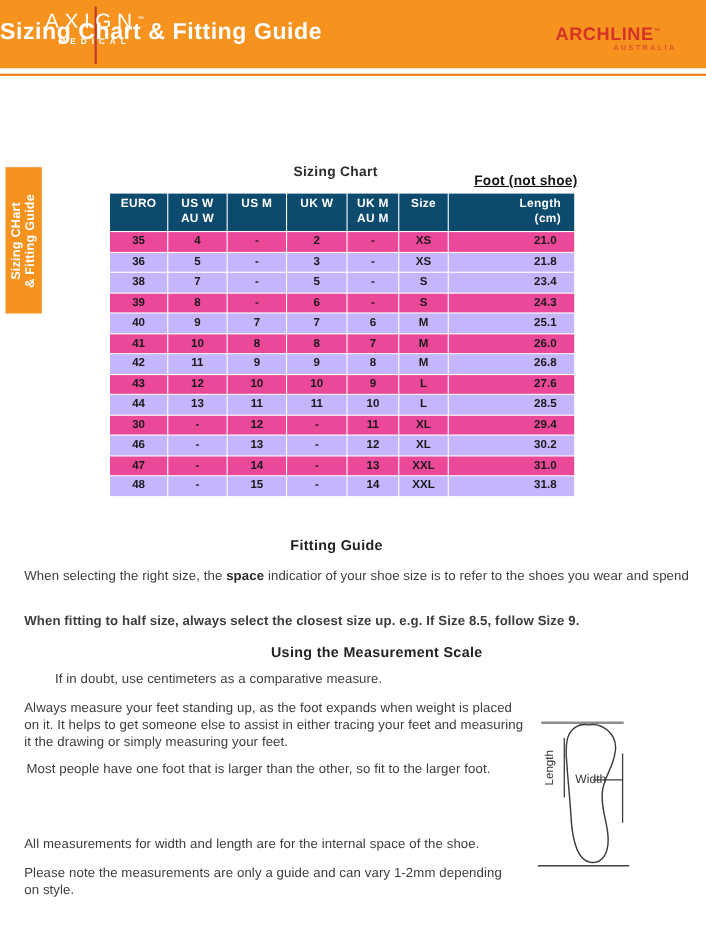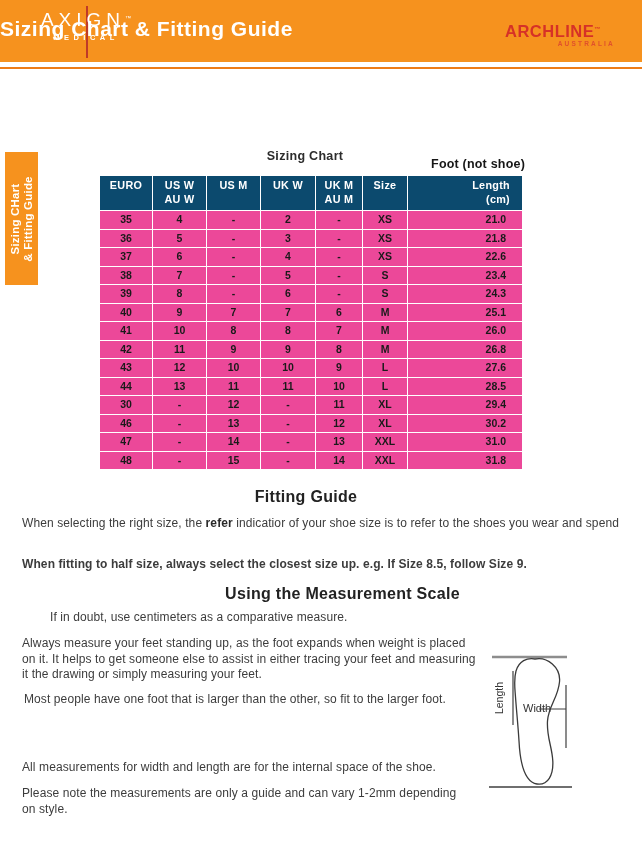--- a/index.html
+++ b/index.html
@@ -28,36 +28,36 @@
   
   .side-tab{position:absolute;left:5px;top:152px;width:33px;height:133px;background:#f6921e;}
   .side-tab-text{position:absolute;left:50%;top:50%;transform:translate(-50%,-50%) rotate(-90deg);
                  white-space:nowrap;text-align:center;color:#fff;font-weight:700;
                  font-size:11.5px;line-height:13px;letter-spacing:.2px;}
 
   
   .chart-title{position:absolute;left:95px;top:149px;width:420px;text-align:center;
                font-size:12.5px;font-weight:700;color:#2c2c2c;letter-spacing:.3px;}
   .foot-label{position:absolute;left:400px;top:157px;width:125px;text-align:right;
-              font-size:12.5px;font-weight:700;color:#161616;letter-spacing:.2px;}
+              font-size:12.5px;font-weight:700;color:#161616;letter-spacing:.2px;text-decoration:underline;}
 
   table.size-table{position:absolute;left:99px;top:175px;border-collapse:separate;
                    border-spacing:1px;table-layout:fixed;}
   table.size-table th{background:#0c4a6e;color:#fff;font-size:10.8px;font-weight:700;
                       text-align:center;vertical-align:top;padding:3px 0 0 0;height:31px;
                       line-height:13.5px;letter-spacing:.3px;}
   table.size-table th:last-child{text-align:right;padding-right:12px;}
   table.size-table td{height:17.5px;padding:0;text-align:center;font-size:10.5px;
                       font-weight:700;color:#1a1a1a;line-height:17.5px;}
   table.size-table td:last-child{text-align:right;padding-right:16px;}
   table.size-table tr.odd td{background:#ec4899;}
-  table.size-table tr.even td{background:#ec4899;}
-
-  
-  .h-center{position:absolute;font-size:16px;font-weight:700;color:#222;letter-spacing:.3px;text-align:center;}
+  table.size-table tr.even td{background:#c4b5fd;}
+
+  
+  .h-center{position:absolute;font-size:13px;font-weight:700;color:#222;letter-spacing:.3px;text-align:center;}
   .para{position:absolute;font-size:12px;color:#3c3c3c;letter-spacing:.1px;line-height:15.5px;}
   .para .tline, .para .line{white-space:nowrap;}
   .para b{color:#2a2a2a;}
 
   #fg-heading{left:0;top:488px;width:612px;}
   #fg-para1{left:22px;top:516px;}
   #fg-para2{left:22px;top:557px;font-weight:bold;}
   #ms-heading{left:30px;top:585px;width:625px;}
   #ms-para1{left:22px;top:610px;margin-left:28px;}
   #ms-para2{left:22px;top:636px;}
@@ -146,29 +146,20 @@
         </tr>
         <tr class="even">
           <td>36</td>
           <td>5</td>
           <td>-</td>
           <td>3</td>
           <td>-</td>
           <td>XS</td>
           <td>21.8</td>
         </tr>
-        <tr class="odd">
-          <td>37</td>
-          <td>6</td>
-          <td>-</td>
-          <td>4</td>
-          <td>-</td>
-          <td>XS</td>
-          <td>22.6</td>
-        </tr>
         <tr class="even">
           <td>38</td>
           <td>7</td>
           <td>-</td>
           <td>5</td>
           <td>-</td>
           <td>S</td>
           <td>23.4</td>
         </tr>
         <tr class="odd">
@@ -259,21 +250,21 @@
           <td>-</td>
           <td>14</td>
           <td>XXL</td>
           <td>31.8</td>
         </tr>
       </tbody>
     </table>
 
   <div id="fg-heading" class="h-center">Fitting Guide</div>
   <div id="fg-para1" class="para">
-    <div class="line"><span>When selecting the right size, the </span><b>refer</b><span> indicatior of your shoe size is to refer to the shoes you wear and spend</span></div>
+    <div class="line"><span>When selecting the right size, the </span><b>space</b><span> indicatior of your shoe size is to refer to the shoes you wear and spend</span></div>
   </div>
   <div id="fg-para2" class="para">
     <div class="line">When fitting to half size, always select the closest size up. e.g. If Size 8.5, follow Size 9.</div>
   </div>
 
   <div id="ms-heading" class="h-center">Using the Measurement Scale</div>
   <div id="ms-para1" class="para">
     <div class="line">If in doubt, use centimeters as a comparative measure.</div>
   </div>
   <div id="ms-para3" class="para">

